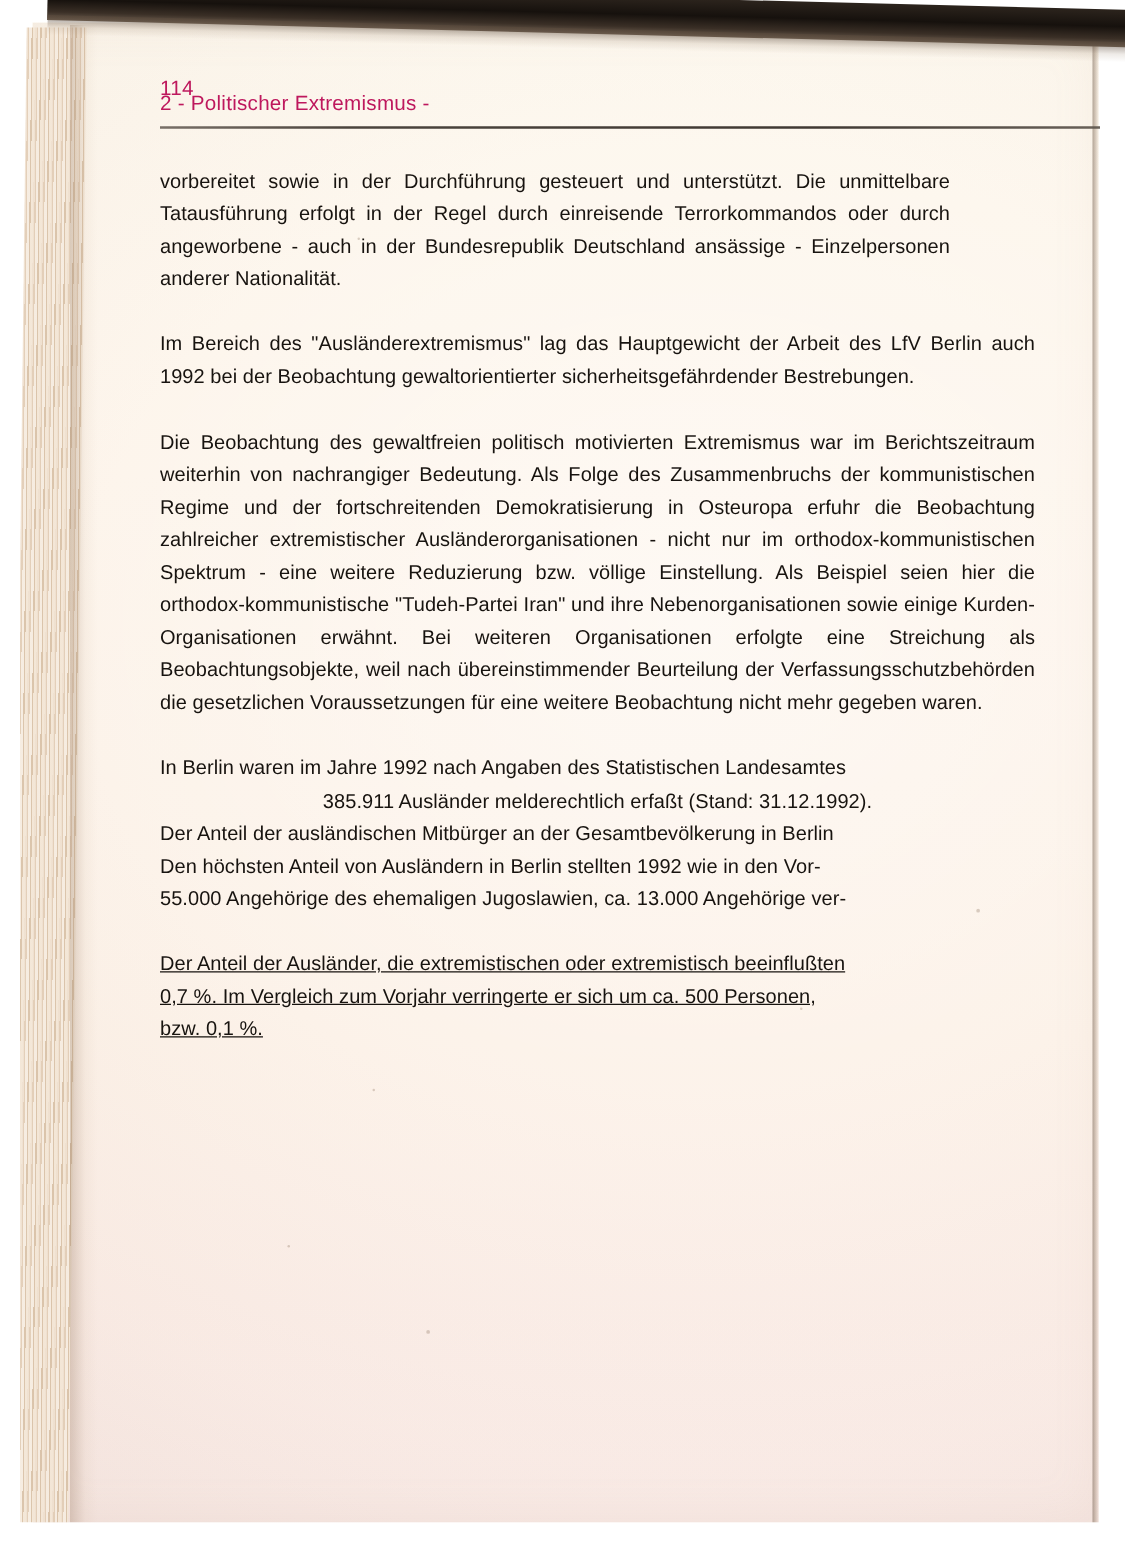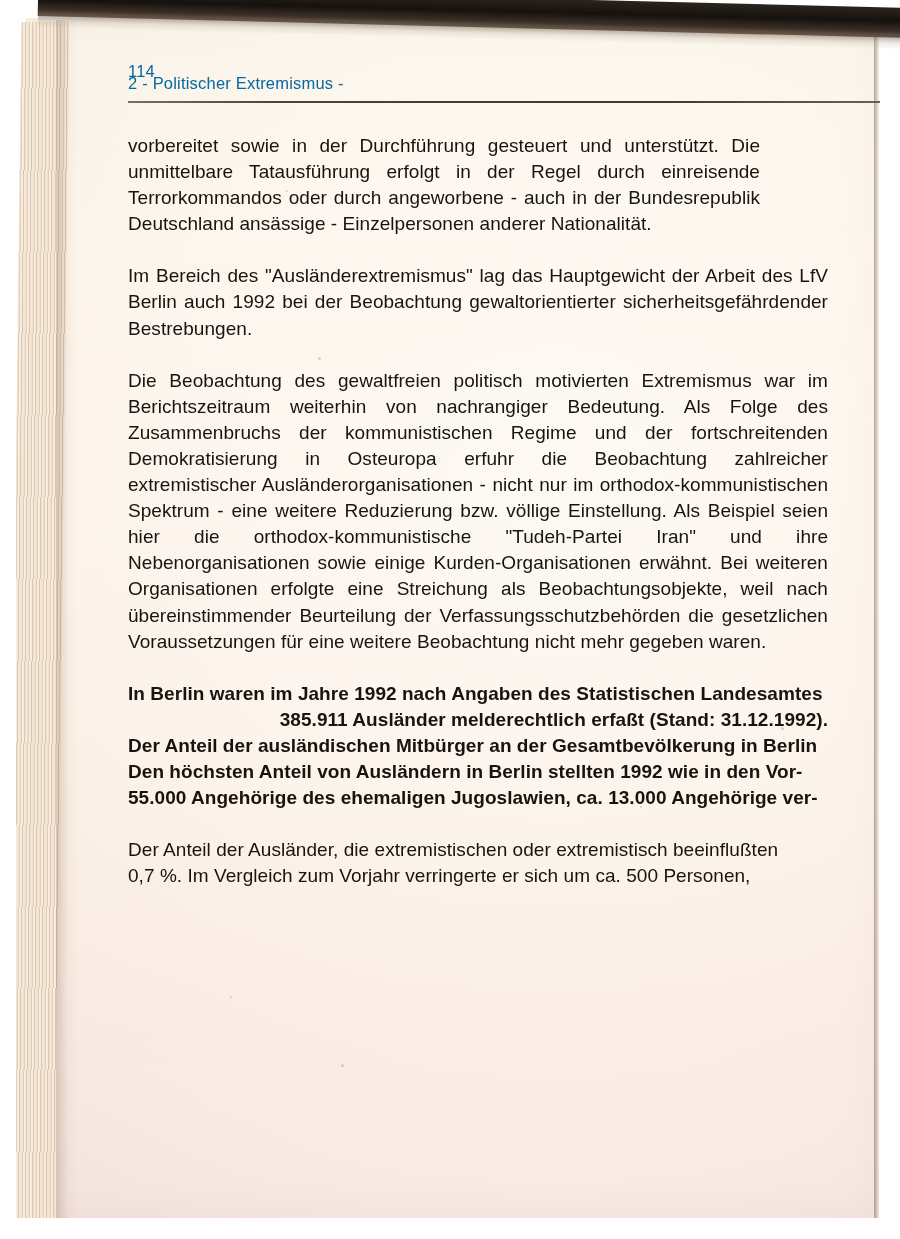--- a/index.html
+++ b/index.html
@@ -148,21 +148,21 @@
     width: 700px;
     height: 1239px;
   }
 
   .running-head {
     position: absolute;
     left: 0;
     top: 62px;
     width: 700px;
     height: 24px;
-    color: #0369a1;
+    color: #be185d;
     font-size: 16.5px;
     letter-spacing: 0.2px;
   }
   .running-head .folio {
     position: absolute;
     left: 0;
     top: 0;
   }
   .running-head .head-title {
     position: absolute;
@@ -182,54 +182,54 @@
     background: linear-gradient(90deg, #6d645c 0%, #3b342d 20%, #2f2822 70%, #5c544c 100%);
     opacity: 0.92;
   }
 
   #text-column {
     position: absolute;
     left: 0;
     top: 133px;
     width: 700px;
     color: #17130f;
-    font-size: 19px;
+    font-size: 16px;
     line-height: 26.1px;
     text-align: justify;
     text-justify: inter-word;
     letter-spacing: 0.05px;
   }
 
   #text-column p {
     margin: 0 0 26px 0;
   }
   #text-column p:last-child {
     margin-bottom: 4px;
+    text-decoration: underline;
   }
 
   
   p.indent-block {
     margin-left: 58px;
     margin-right: 10px;
     width: 632px;
   }
 
   
   p.hardlines {
     text-align: left;
-    font-weight: bold;
   }
   p.hardlines .ln {
     display: block;
     text-align: justify;
     text-justify: inter-word;
   }
   p.hardlines .ln.last,
   p.hardlines .ln.nojust {
-    text-align: right;
+    text-align: center;
   }
 
   p.lastpara .ln {
     display: block;
     text-align: justify;
     text-justify: inter-word;
   }
   p.lastpara .ln.last {
     text-align: left;
   }
@@ -290,17 +290,18 @@
         <span class="ln">In Berlin waren im Jahre 1992 nach Angaben des Statistischen Landesamtes</span>
         <span class="ln nojust">385.911 Ausländer melderechtlich erfaßt (Stand: 31.12.1992).</span>
         <span class="ln">Der Anteil der ausländischen Mitbürger an der Gesamtbevölkerung in Berlin</span>
         <span class="ln">Den höchsten Anteil von Ausländern in Berlin stellten 1992 wie in den Vor-</span>
         <span class="ln">55.000 Angehörige des ehemaligen Jugoslawien, ca. 13.000 Angehörige ver-</span>
       </p>
 
       <p class="lastpara">
         <span class="ln">Der Anteil der Ausländer, die extremistischen oder extremistisch beeinflußten</span>
         <span class="ln">0,7 %. Im Vergleich zum Vorjahr verringerte er sich um ca. 500 Personen,</span>
+        <span class="ln last">bzw. 0,1 %.</span>
       </p>
 
     </div>
   </div>
 </div>
 
 </body></html>

